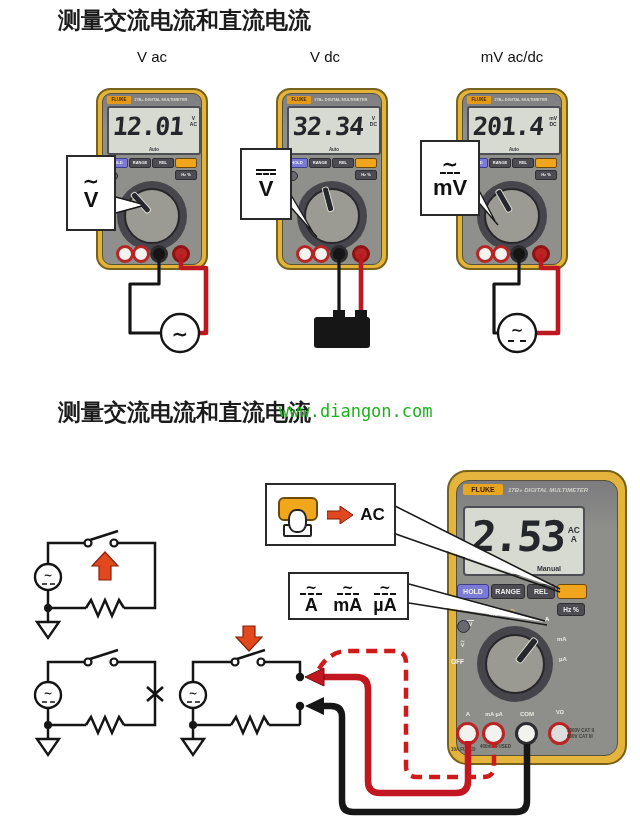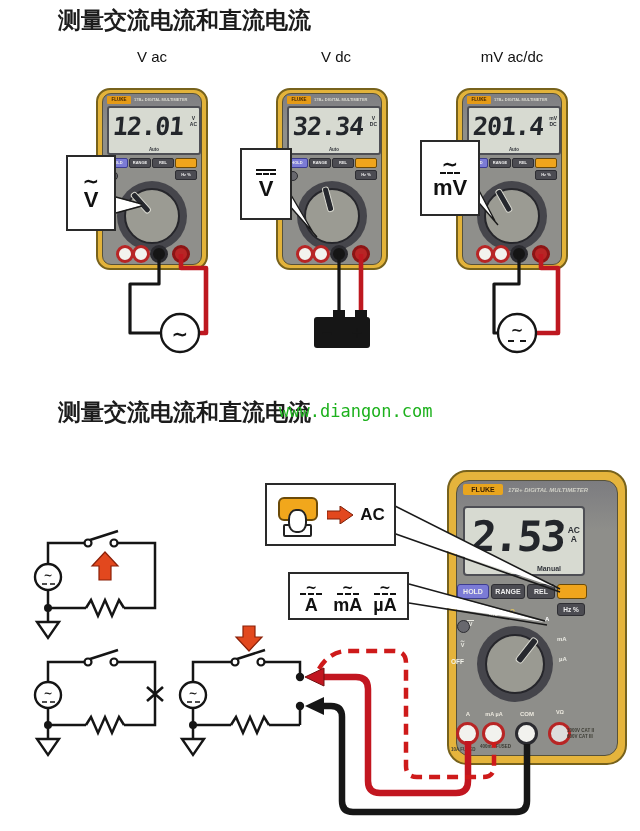--- a/index.html
+++ b/index.html
@@ -114,21 +114,21 @@
 </head>
 <body>
 
 <div class="page">
 
   <div class="title t1">测量交流电流和直流电流</div>
   <div class="title t2">测量交流电流和直流电流</div>
   <div class="watermark">www.diangon.com</div>
 
   <div class="col-label" style="left:97px">V ac</div>
-  <div class="col-label" style="left:281px">V dc</div>
+  <div class="col-label" style="left:270px">V dc</div>
   <div class="col-label" style="left:457px">mV ac/dc</div>
 
   <div class="meter" style="left:96px;--ang:-42deg">
     <div class="m-face"></div>
     <div class="m-logo">FLUKE</div>
     <div class="m-model"><span>17B+</span> <span>DIGITAL MULTIMETER</span></div>
     <div class="m-lcd">
       <div class="m-digits">12.01</div>
       <div class="m-ustack">
           <span>V</span>

